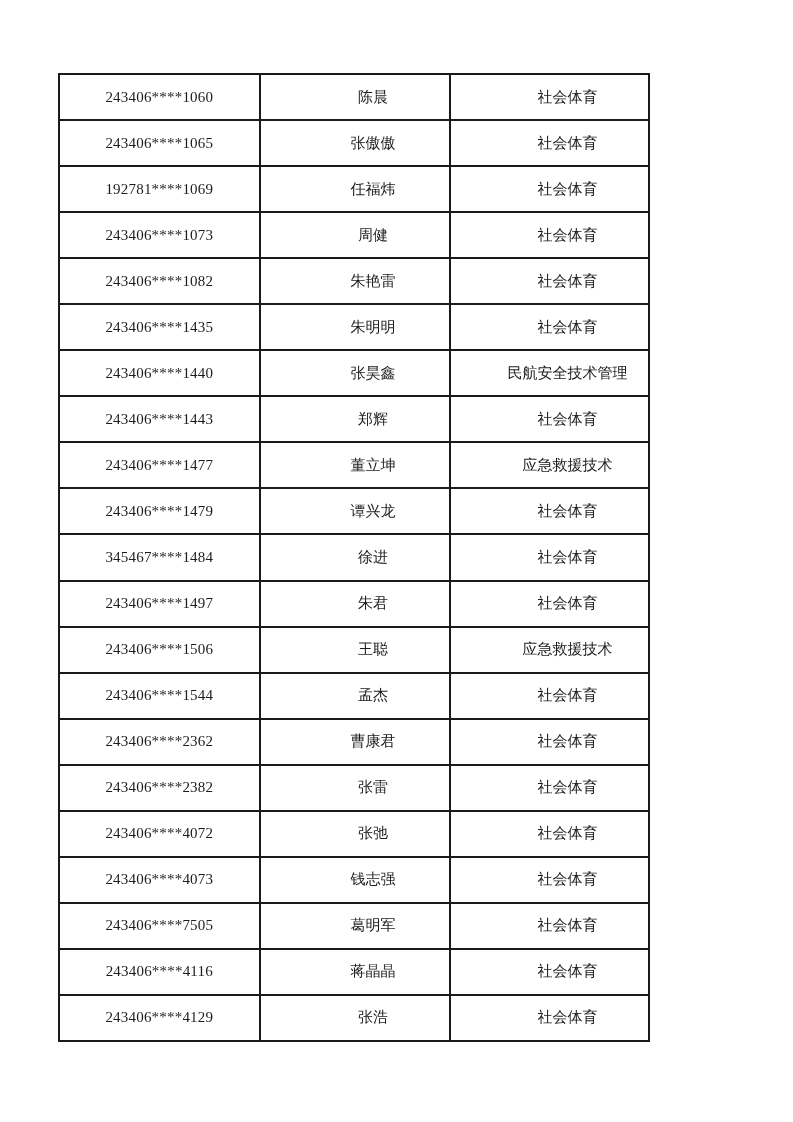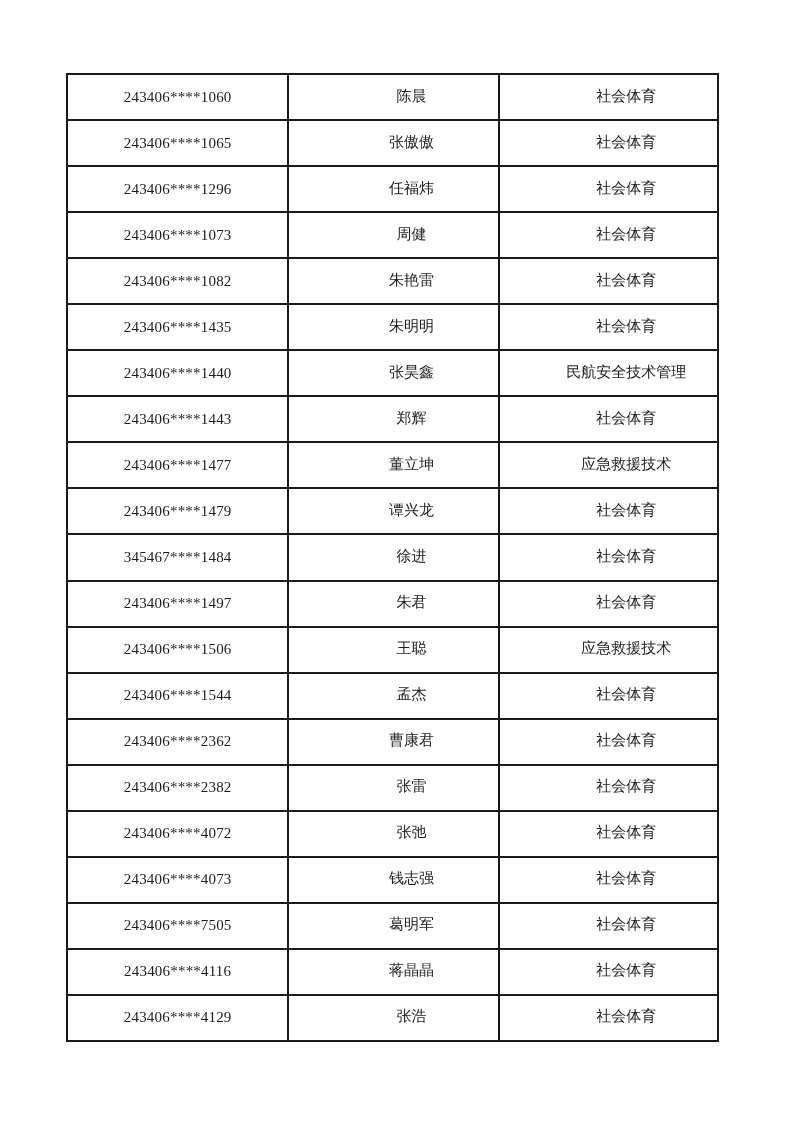--- a/index.html
+++ b/index.html
@@ -13,23 +13,23 @@
     overflow: hidden;
   }
   .page {
     position: absolute;
     left: 0; top: 0;
     width: 793px; height: 1122px;
     background: #ffffff;
   }
   .table-wrap {
     position: absolute;
-    left: 66px;
+    left: 58px;
     top: 73px;
-    width: 653px;
+    width: 592px;
     height: 969px;
   }
   table.roster {
     width: 100%;
     height: 100%;
     border-collapse: collapse;
     table-layout: fixed;
   }
   table.roster col.c1 { width: 34.0%; }
   table.roster col.c2 { width: 32.3%; }
@@ -43,21 +43,21 @@
     line-height: 1;
     white-space: nowrap;
     overflow: hidden;
     background: #ffffff;
   }
   td.cell-id {
     font-family: "Liberation Serif", "DejaVu Serif", serif;
     letter-spacing: 0.2px;
   }
   td.cell-name, td.cell-major {
-    font-family: Liberation Mono, monospace;
+    font-family: Liberation Serif, serif;
     padding-left: 36px;
   }
 </style>
 </head>
 <body>
 
 <div class="page">
   <div class="table-wrap">
     <table class="roster">
       <colgroup>
@@ -71,21 +71,21 @@
           <td class="cell-id">243406****1060</td>
           <td class="cell-name">陈晨</td>
           <td class="cell-major">社会体育</td>
         </tr>
           <tr>
           <td class="cell-id">243406****1065</td>
           <td class="cell-name">张傲傲</td>
           <td class="cell-major">社会体育</td>
         </tr>
           <tr>
-          <td class="cell-id">243406****1296</td>
+          <td class="cell-id">192781****1069</td>
           <td class="cell-name">任福炜</td>
           <td class="cell-major">社会体育</td>
         </tr>
           <tr>
           <td class="cell-id">243406****1073</td>
           <td class="cell-name">周健</td>
           <td class="cell-major">社会体育</td>
         </tr>
           <tr>
           <td class="cell-id">243406****1082</td>

